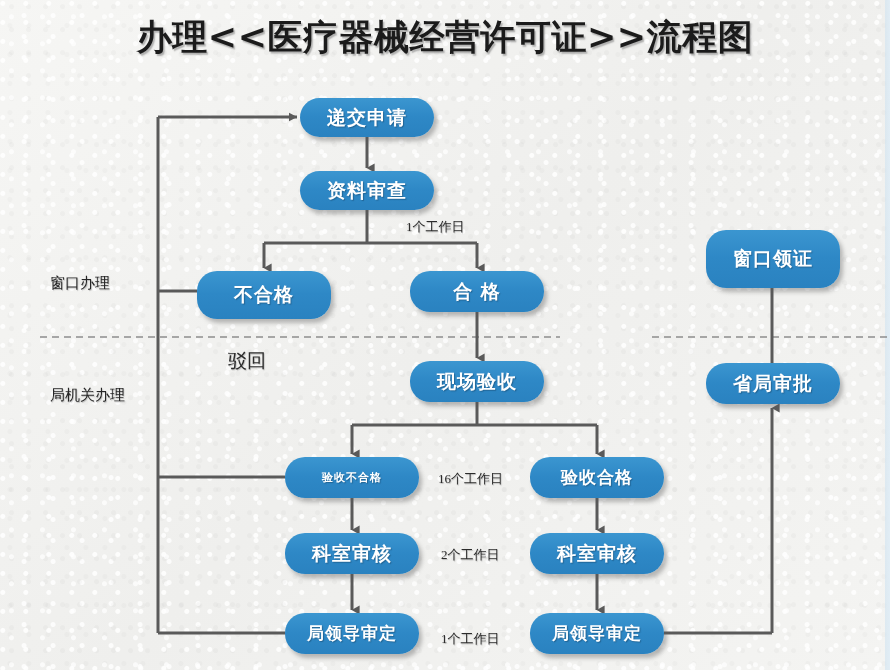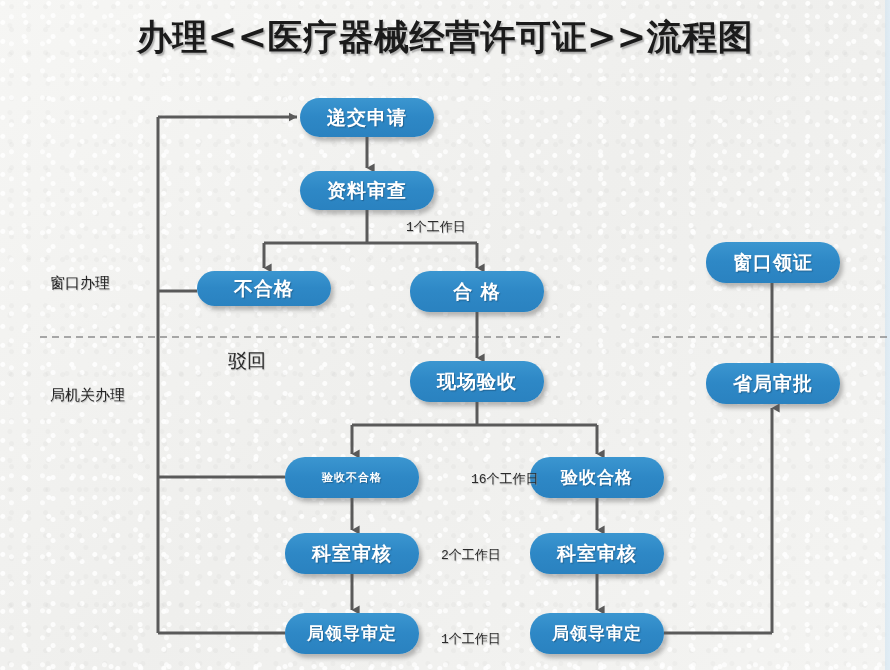--- a/index.html
+++ b/index.html
@@ -70,21 +70,21 @@
     font-weight: bold;
     letter-spacing: 1px;
     white-space: nowrap;
     text-shadow: 1px 1px 1px rgba(20,60,90,0.45);
     box-shadow: 3px 4px 4px rgba(90,90,90,0.40);
   }
 
   
   .flabel {
     position: absolute;
-    font-family: Liberation Mono, monospace;
+    font-family: Liberation Serif, serif;
     font-size: 13px;
     color: #2b2b2b;
     white-space: nowrap;
     text-shadow: 0.7px 0.7px 0.8px rgba(150,150,150,0.6);
   }
   .slabel {
     position: absolute;
     font-family: "DejaVu Sans", "Liberation Sans", sans-serif;
     font-size: 15px;
     color: #262626;
@@ -170,21 +170,21 @@
   </svg>
 
   <div class="node" style="left:300px; top:98px; width:134px; height:39px;">
     <span>递交申请</span>
   </div>
 
   <div class="node" style="left:300px; top:171px; width:134px; height:39px;text-align:center;">
     <span>资料审查</span>
   </div>
 
-  <div class="node" style="left:197px; top:271px; width:134px; height:35px;justify-content:center;">
+  <div class="node" style="left:197px; top:271px; width:134px; height:48px;justify-content:center;">
     <span>不合格</span>
   </div>
 
   <div class="node" style="left:410px; top:271px; width:134px; height:41px;">
     <span>合 格</span>
   </div>
 
   <div class="node" style="left:410px; top:361px; width:134px; height:41px;">
     <span>现场验收</span>
   </div>
@@ -210,26 +210,26 @@
   </div>
 
   <div class="node" style="left:530px; top:613px; width:134px; height:41px; font-size:17px;">
     <span>局领导审定</span>
   </div>
 
   <div class="node" style="left:706px; top:363px; width:134px; height:41px;">
     <span>省局审批</span>
   </div>
 
-  <div class="node" style="left:706px; top:230px; width:134px; height:41px;margin-top:12px;">
+  <div class="node" style="left:706px; top:230px; width:134px; height:58px;">
     <span>窗口领证</span>
   </div>
 
   <div class="slabel" style="left:50px; top:274px;">窗口办理</div>
   <div class="slabel" style="left:50px; top:386px;">局机关办理</div>
 
   <div class="flabel" style="left:406px; top:218px;">1个工作日</div>
   <div class="flabel" style="left:228px; top:348px; font-size:19px;">驳回</div>
-  <div class="flabel" style="left:438px; top:470px;margin-left:33px;">16个工作日</div>
+  <div class="flabel" style="left:438px; top:470px;">16个工作日</div>
   <div class="flabel" style="left:441px; top:546px;">2个工作日</div>
   <div class="flabel" style="left:441px; top:630px;">1个工作日</div>
 
 </div>
 
 </body></html>

